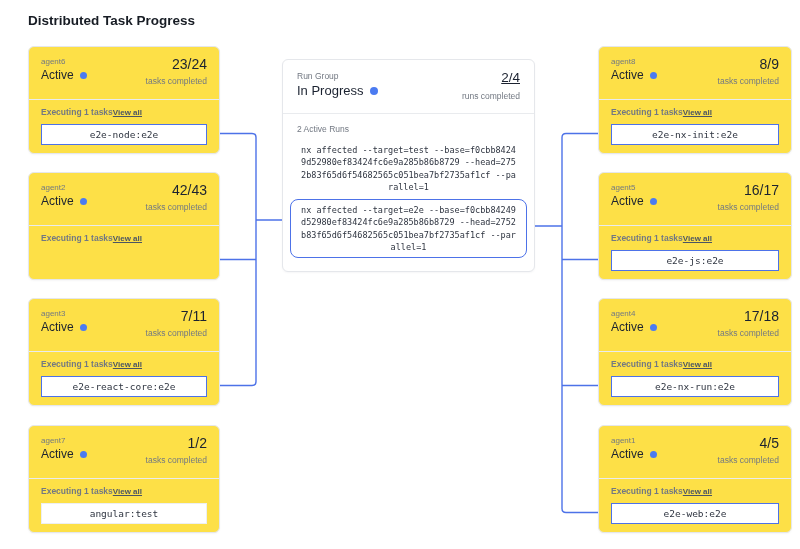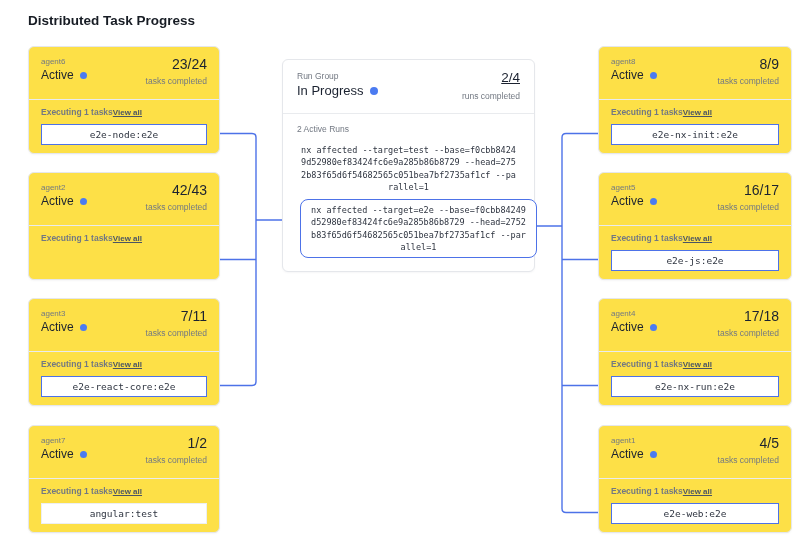--- a/index.html
+++ b/index.html
@@ -37,21 +37,21 @@
   .rg-status{position:absolute;left:14px;top:23px;display:flex;align-items:center;gap:7px;
              font-size:13px;color:#1b2230;}
   .rg-dot{width:8px;height:8px;border-radius:50%;background:#4b7bf1;}
   .rg-fraction{position:absolute;right:14px;top:10px;font-size:13.5px;font-weight:500;color:#1b2230;text-decoration:underline;}
   .rg-caption{position:absolute;right:14px;top:31px;font-size:8.5px;color:#727882;}
   .panel-divider{position:absolute;left:0;right:0;top:53px;border-top:1px solid #e9ebee;}
   .active-runs{position:absolute;left:14px;top:64px;font-size:8.5px;color:#727882;}
   .cmd{font-family:"DejaVu Sans Mono",monospace;font-size:8.5px;line-height:12.4px;
        color:#2e3440;text-align:center;word-break:break-all;}
   .cmd1{position:absolute;left:50%;top:84px;width:216px;transform:translateX(-50%);}
-  .cmd2-box{position:absolute;left:17px;top:139px;width:237px;height:59px;box-sizing:border-box;
+  .cmd2-box{position:absolute;left:7px;top:139px;width:237px;height:59px;box-sizing:border-box;
             border:1.4px solid #4d72e8;border-radius:8px;background:#fff;
             display:flex;align-items:center;justify-content:center;}
   .cmd2{width:216px;}
 
   
   #wires{position:absolute;left:0;top:0;width:800px;height:549px;pointer-events:none;}
 </style>
 </head>
 <body>
 

